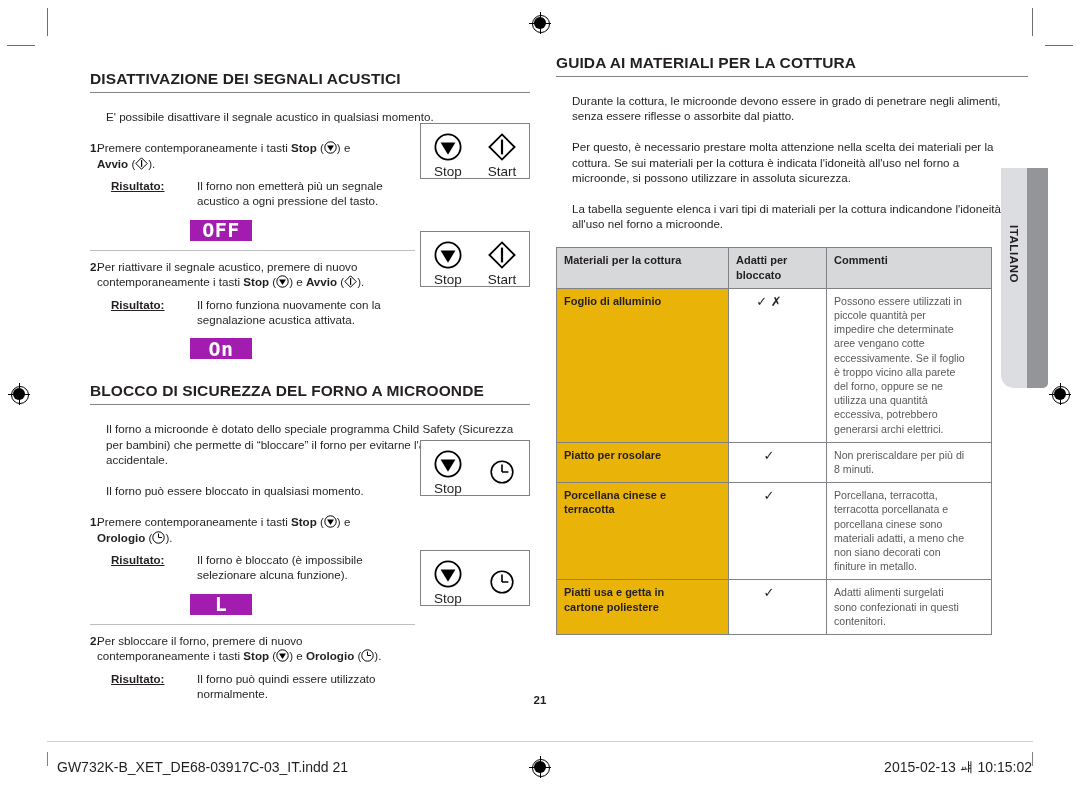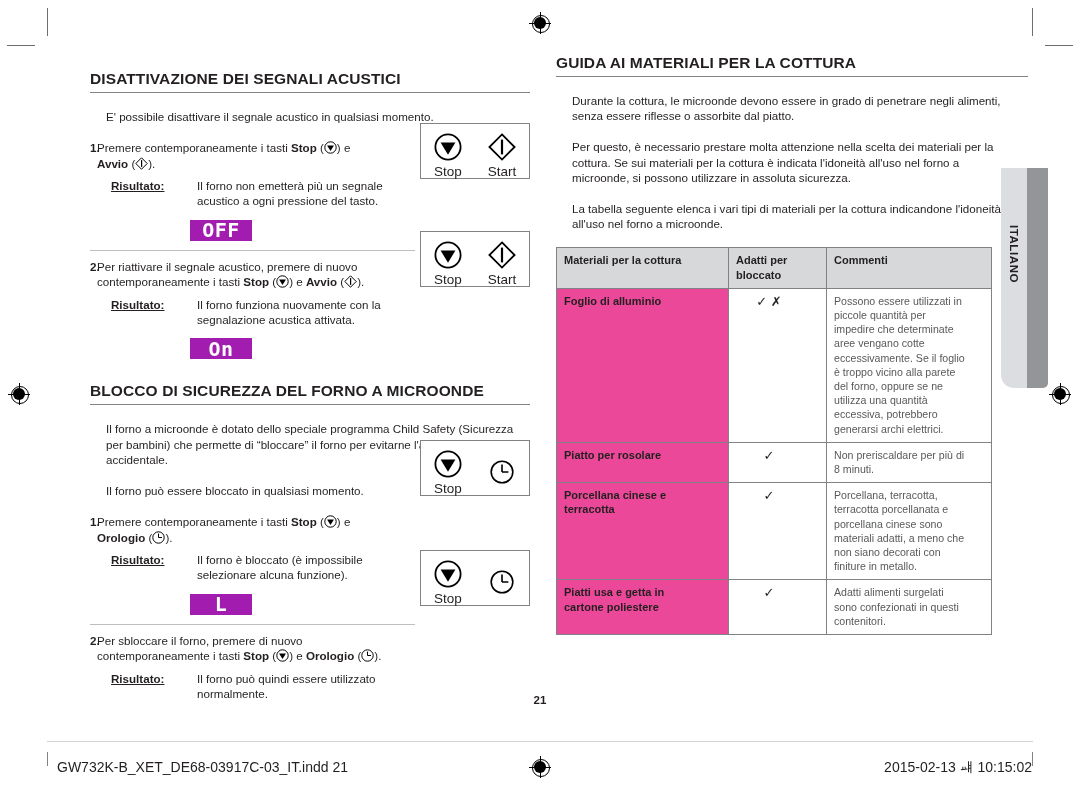--- a/index.html
+++ b/index.html
@@ -78,21 +78,21 @@
   
   table.mat {
     border-collapse: collapse; width: 436px;
     font-size: 10.6px; line-height: 14.2px; margin-top: 9px;
   }
   table.mat th, table.mat td {
     border: 1px solid #808285; vertical-align: top;
     padding: 5px 24px 6px 7px; text-align: left;
   }
   table.mat thead th { background: #d6d8da; font-weight: bold; font-size: 11px; }
-  table.mat td.mcol { background: #ec4899; font-weight: bold; font-size: 11px; width: 140px; }
+  table.mat td.mcol { background: #eab308; font-weight: bold; font-size: 11px; width: 140px; }
   table.mat td.scol { width: 66px; text-align: center; font-size: 13px; padding-top: 6px; }
   table.mat td.ccol { color: #58595b; }
 
   
   .sidetab { position: absolute; left: 1001px; top: 168px; width: 47px; height: 220px; }
   .sidetab .lite {
     position: absolute; left: 0; top: 0; width: 26px; height: 220px;
     background: #dcdde0; border-bottom-left-radius: 13px;
   }
   .sidetab .dark {

